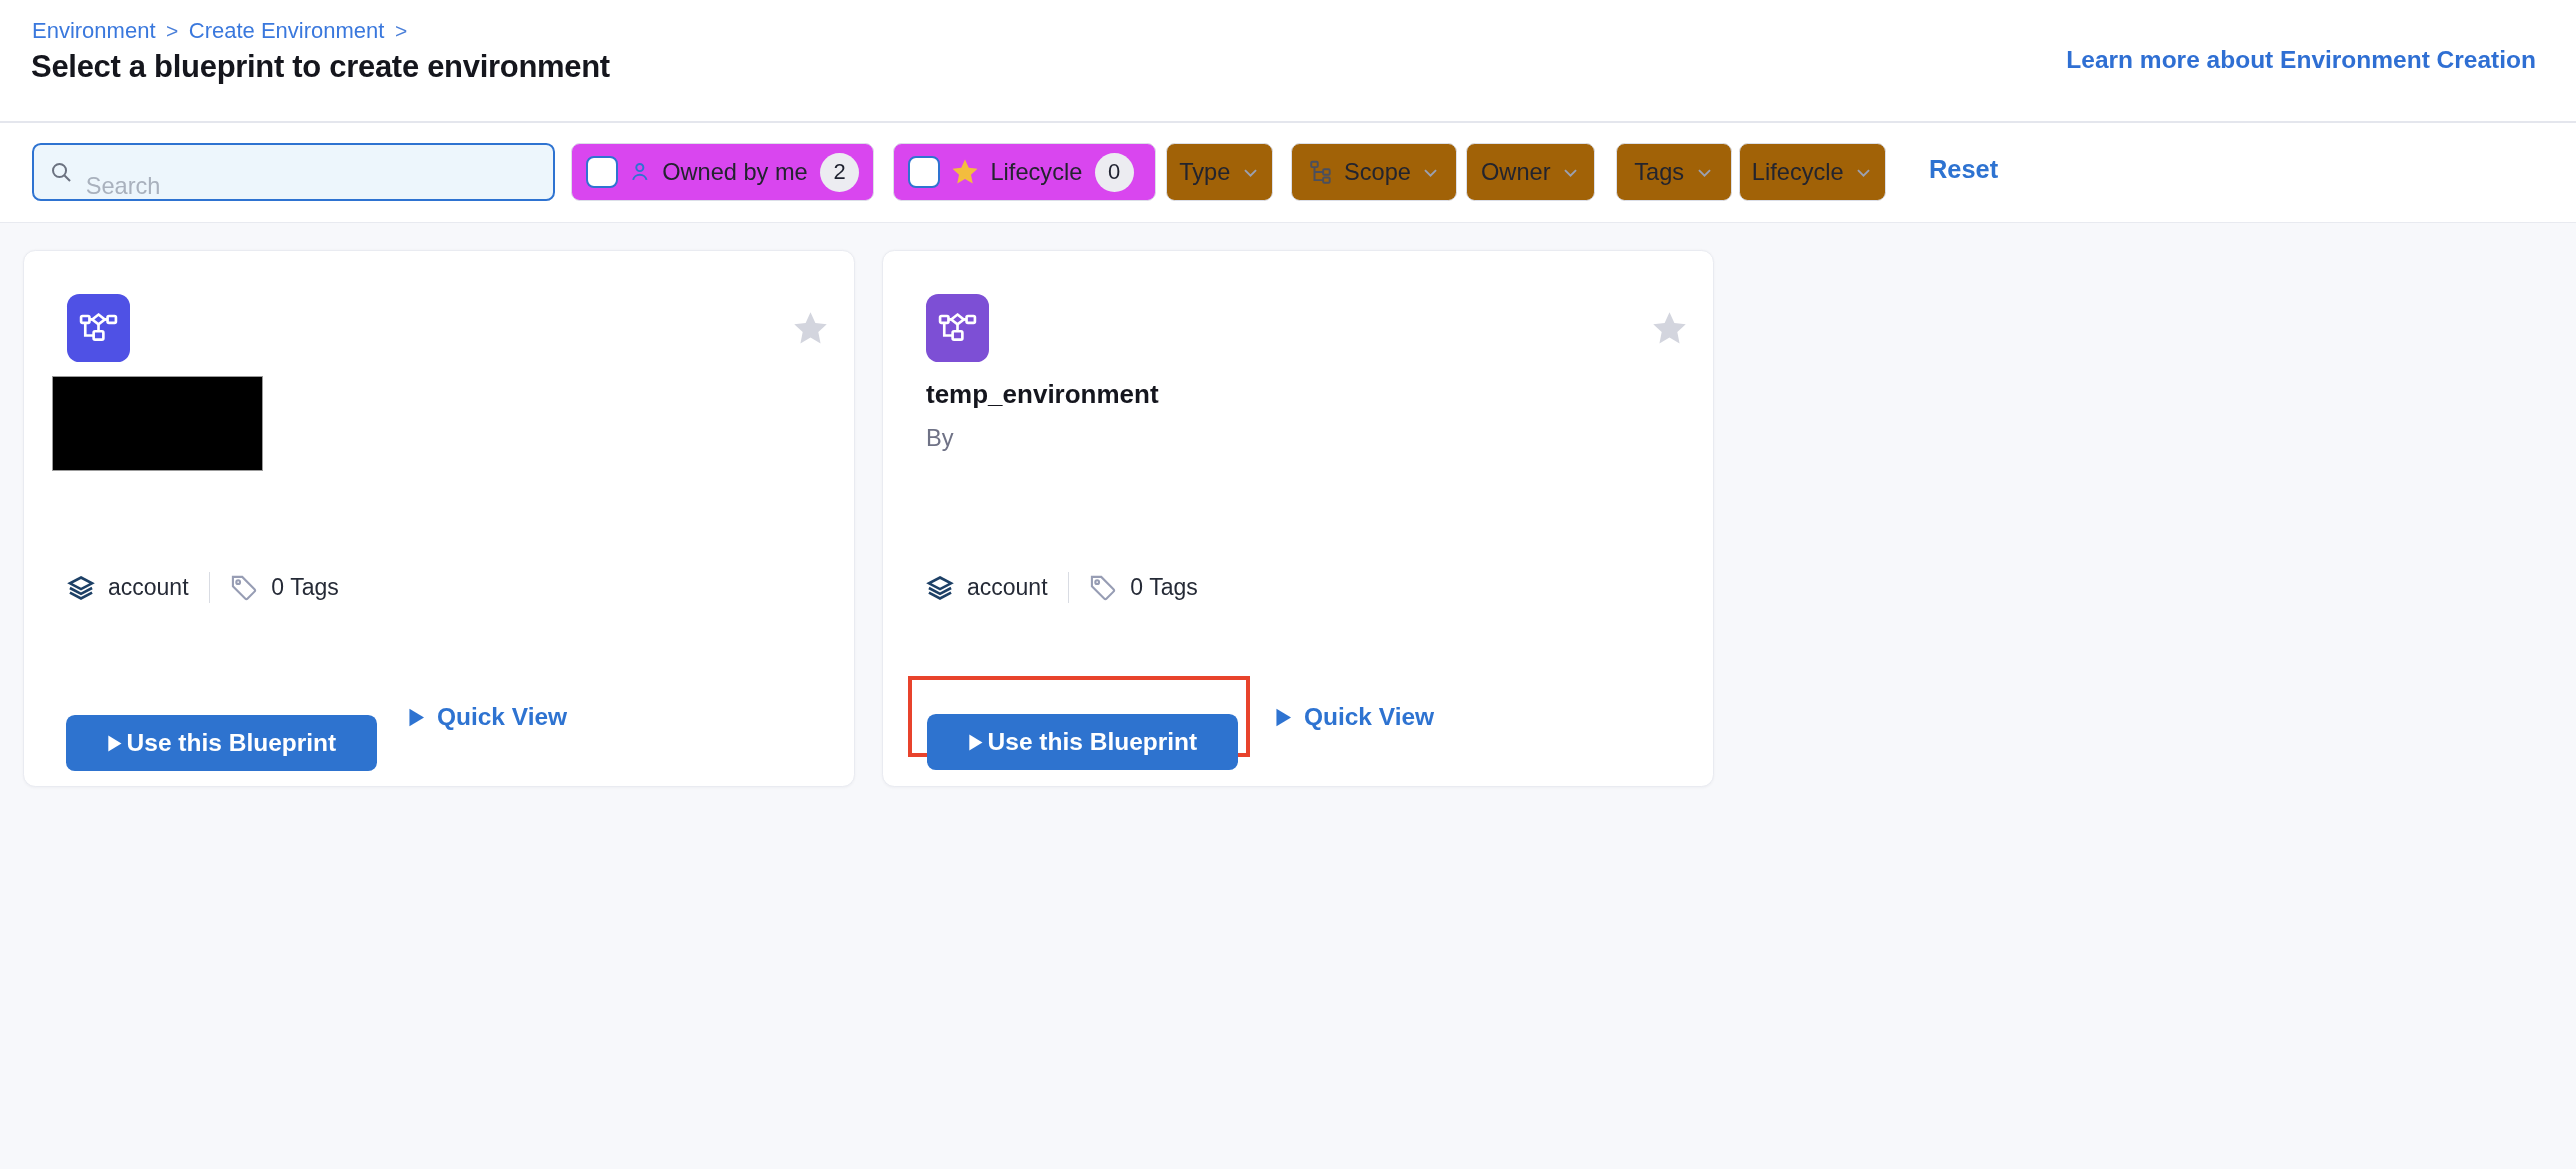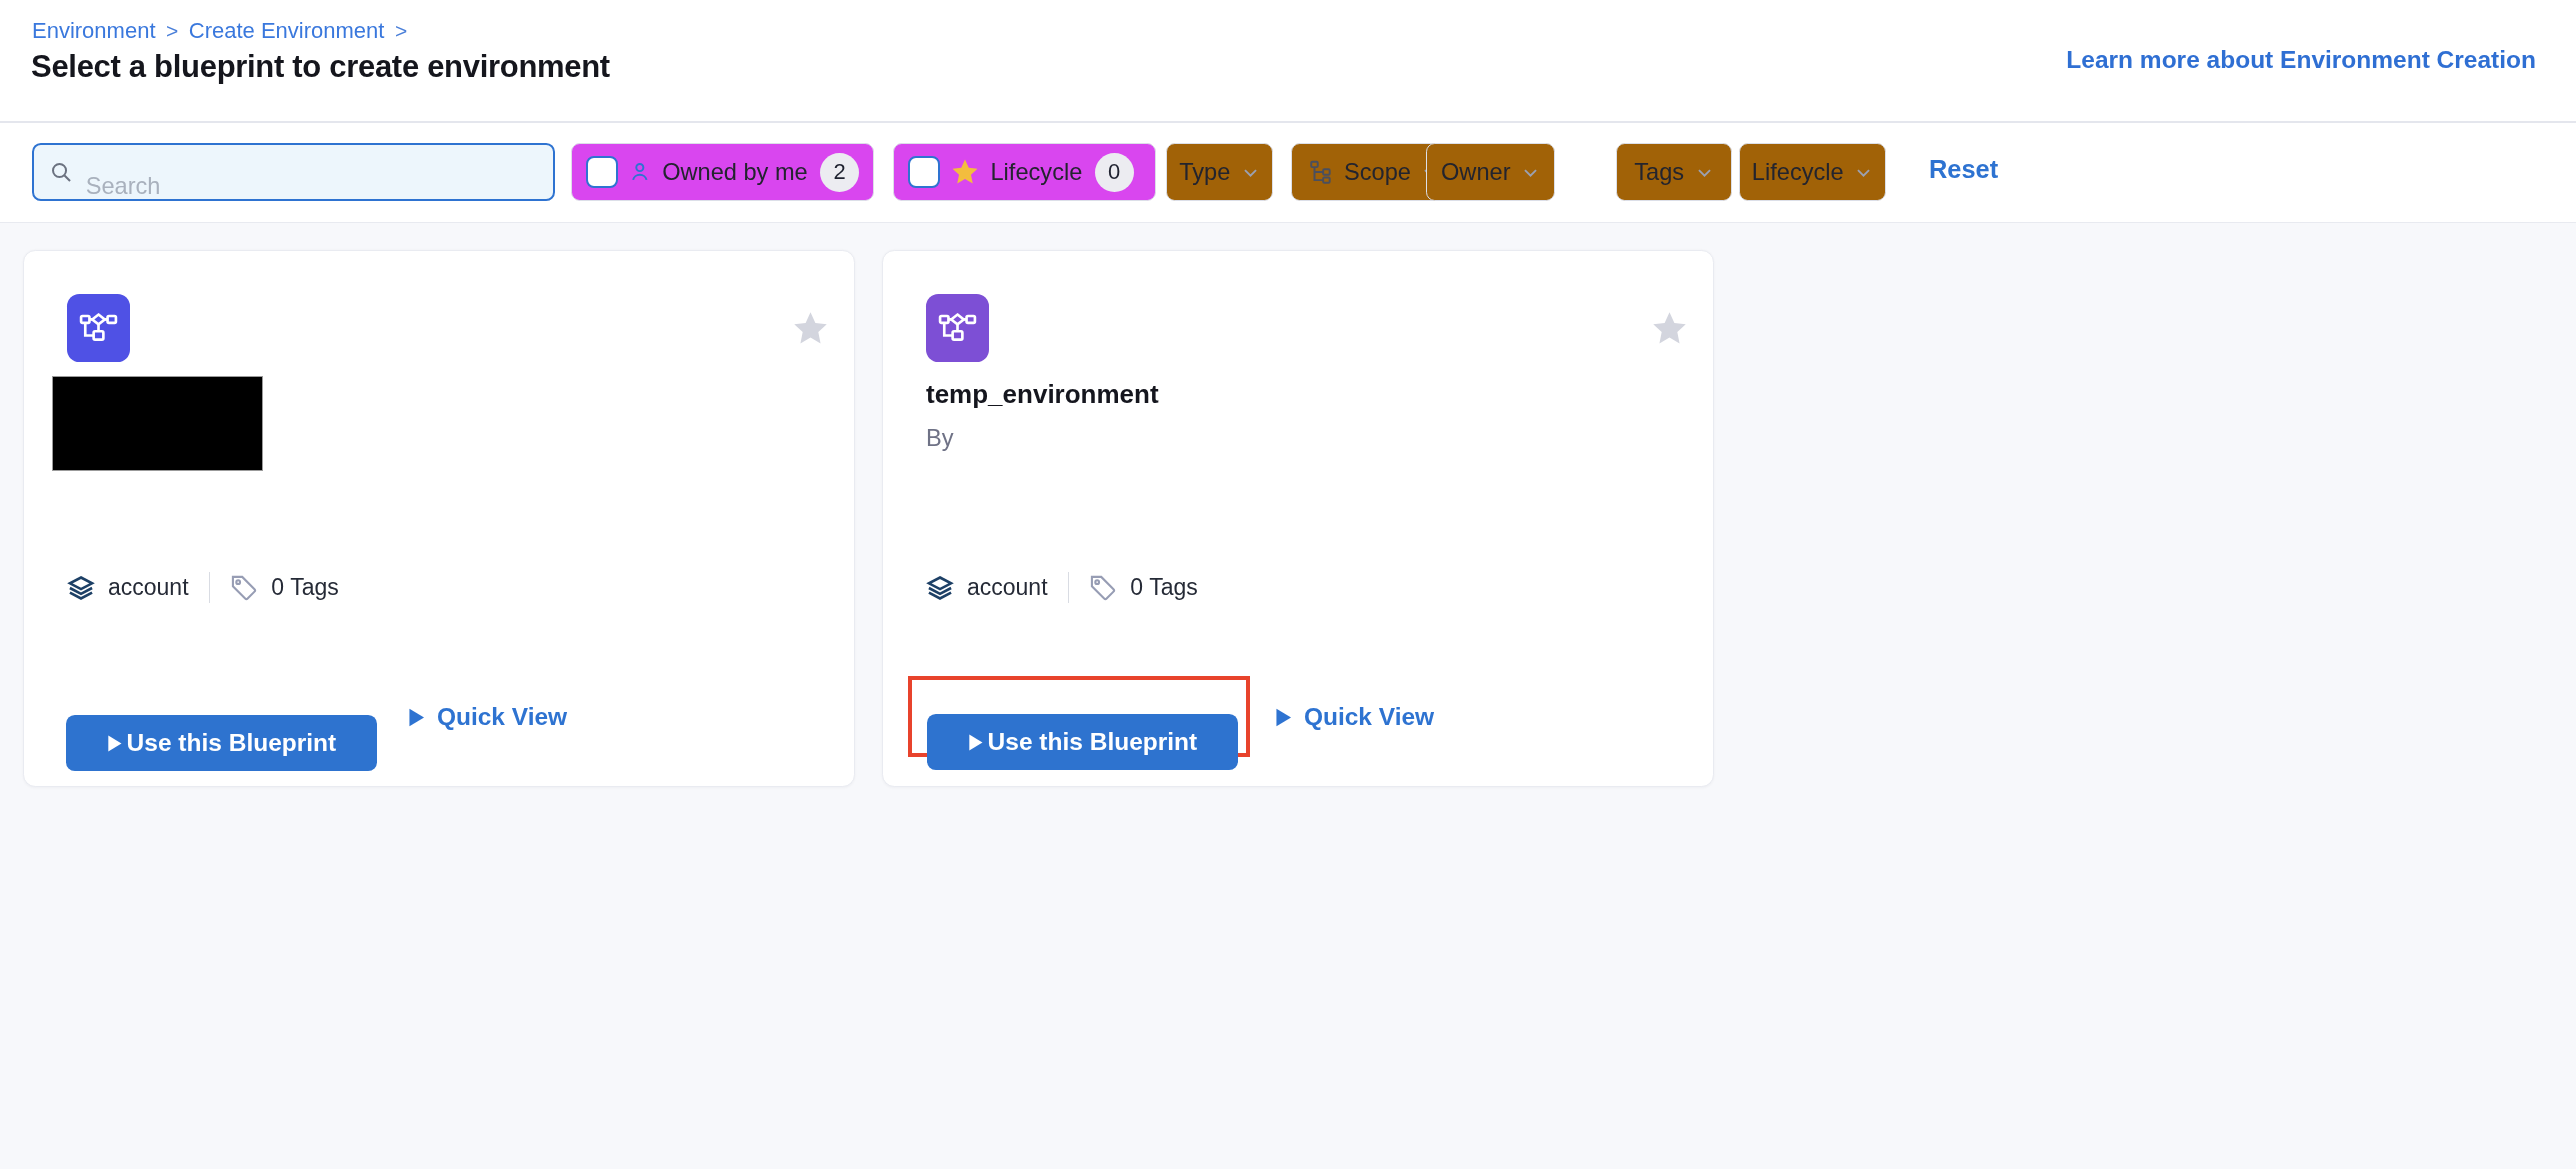--- a/index.html
+++ b/index.html
@@ -31,21 +31,21 @@
   .chip-fav { left:893px; width:263px; }
   .checkbox { width:31.5px; height:31.5px; background:#ffffff; border:2.6px solid #2e73d1; border-radius:7.9px; flex:0 0 auto; }
   .chip-label { font-size:23.6px; color:#23242e; white-space:nowrap; }
   .badge { background:#ececf1; border-radius:875px; min-width:39px; height:39px; display:flex; align-items:center;
     justify-content:center; font-size:22px; color:#1f2230; padding:0 10.5px; margin-left:1.8px; }
 
   .dd { position:absolute; top:0; height:58px; background:#a16207; border:1.8px solid #dcdfe8; border-radius:8.8px;
     display:flex; align-items:center; justify-content:center; gap:10.5px; font-size:23.6px; color:#23242e; }
   .dd-type { left:1166px; width:107px; }
   .dd-scope { left:1291px; width:166px; }
-  .dd-owner { left:1426px; width:129px; }
+  .dd-owner { left:1466px; width:129px; }
   .dd-tags { left:1616px; width:116px; }
   .dd-lifecycle { left:1739px; width:147px; }
   .reset-link { position:absolute; left:1929px; top:12.3px; font-size:25.4px; font-weight:700; color:#2e73d1; }
 
   
   .card { position:absolute; top:250px; width:832px; height:537px; background:#ffffff; border:0.9px solid #e9ebf1;
     border-radius:12.3px; box-shadow:0 0.9px 2.6px rgba(30,35,60,0.04); }
   .card-1 { left:23px; }
   .card-2 { left:882px; }
 

